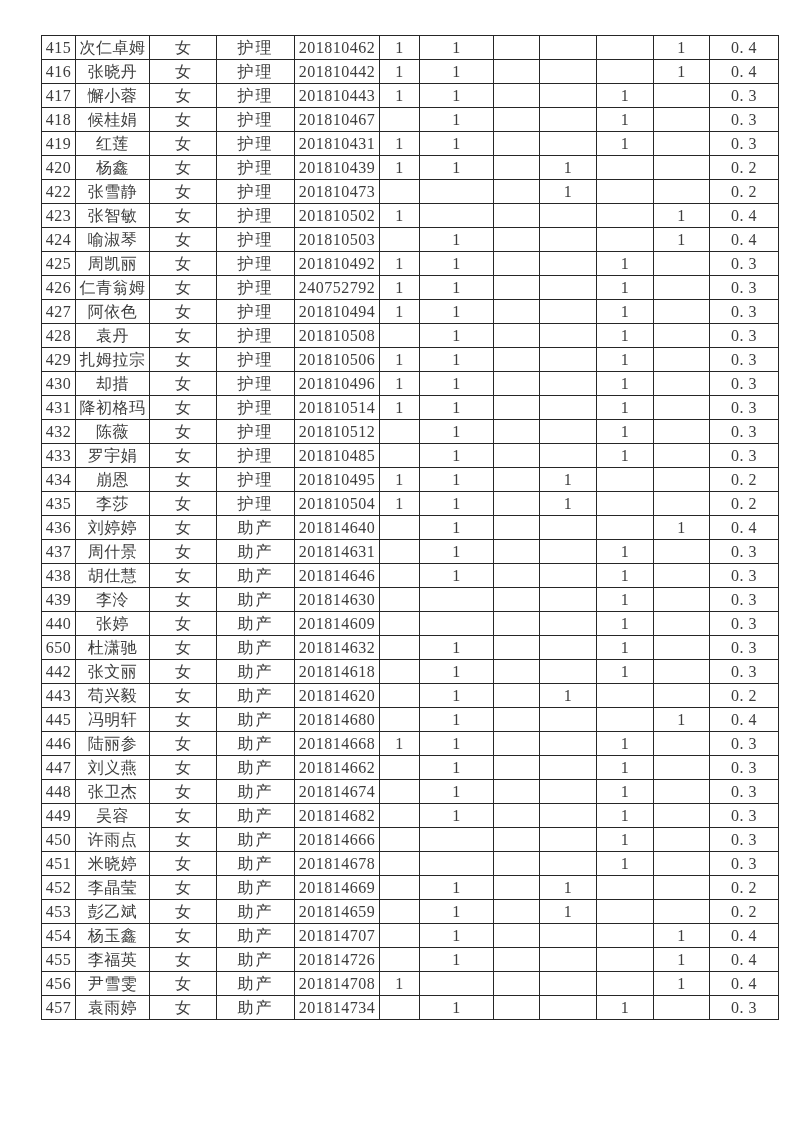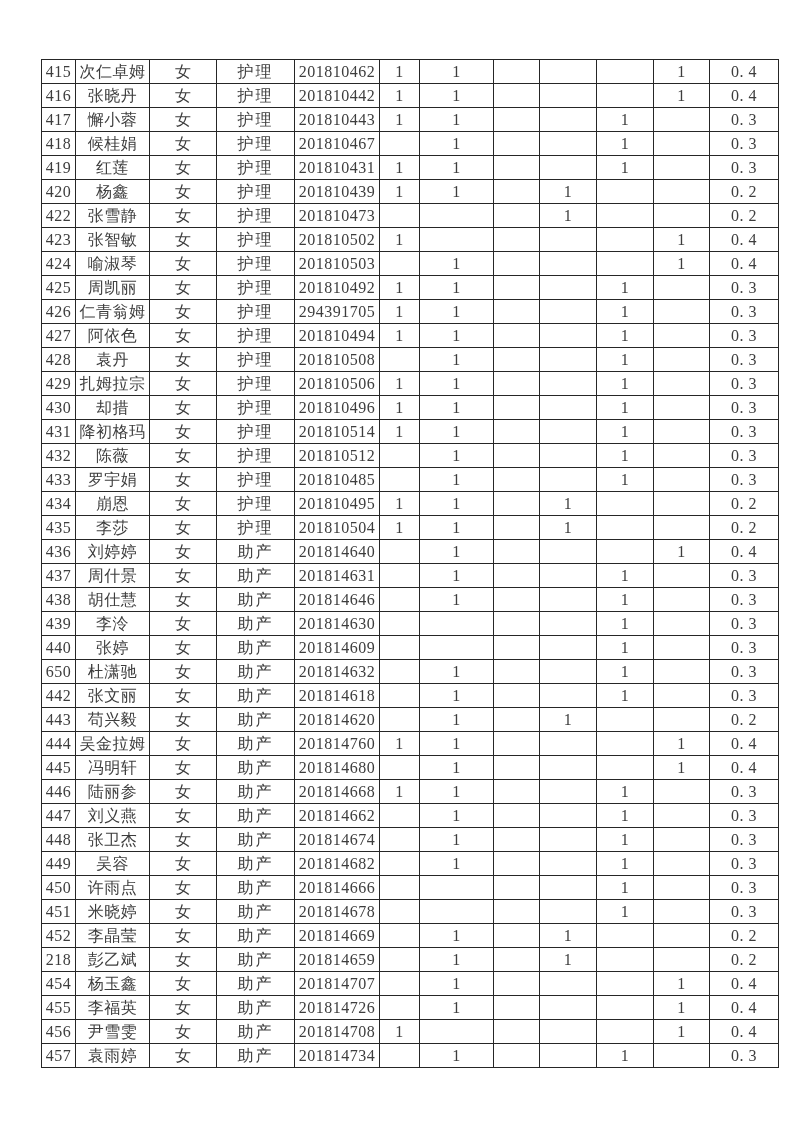--- a/index.html
+++ b/index.html
@@ -10,21 +10,21 @@
   body {
     width: 794px;
     height: 1123px;
     position: relative;
     font-family: "Liberation Serif", "DejaVu Serif", serif;
     color: #3d3d3d;
   }
   .sheet {
     position: absolute;
     left: 29px;
-    top: 59px;
+    top: 35px;
     padding-left: 12px;
   }
   table.roster {
     border-collapse: collapse;
     table-layout: fixed;
     width: 737px;
   }
   table.roster td {
     border: 1px solid #262626;
     height: 23px;
@@ -219,21 +219,21 @@
     <td class="c-mark">1</td>
     <td class="c-mark"></td>
     <td class="c-score">0. 3</td>
   </tr>
 
   <tr>
     <td class="c-no">426</td>
     <td class="c-name">仁青翁姆</td>
     <td class="c-gender">女</td>
     <td class="c-major">护理</td>
-    <td class="c-id">294391705</td>
+    <td class="c-id">240752792</td>
     <td class="c-mark">1</td>
     <td class="c-mark">1</td>
     <td class="c-mark"></td>
     <td class="c-mark"></td>
     <td class="c-mark">1</td>
     <td class="c-mark"></td>
     <td class="c-score">0. 3</td>
   </tr>
 
   <tr>
@@ -484,34 +484,20 @@
     <td class="c-id">201814620</td>
     <td class="c-mark"></td>
     <td class="c-mark">1</td>
     <td class="c-mark"></td>
     <td class="c-mark">1</td>
     <td class="c-mark"></td>
     <td class="c-mark"></td>
     <td class="c-score">0. 2</td>
   </tr>
 
-  <tr>
-    <td class="c-no">444</td>
-    <td class="c-name">吴金拉姆</td>
-    <td class="c-gender">女</td>
-    <td class="c-major">助产</td>
-    <td class="c-id">201814760</td>
-    <td class="c-mark">1</td>
-    <td class="c-mark">1</td>
-    <td class="c-mark"></td>
-    <td class="c-mark"></td>
-    <td class="c-mark"></td>
-    <td class="c-mark">1</td>
-    <td class="c-score">0. 4</td>
-  </tr>
 
   <tr>
     <td class="c-no">445</td>
     <td class="c-name">冯明轩</td>
     <td class="c-gender">女</td>
     <td class="c-major">助产</td>
     <td class="c-id">201814680</td>
     <td class="c-mark"></td>
     <td class="c-mark">1</td>
     <td class="c-mark"></td>
@@ -620,21 +606,21 @@
     <td class="c-mark"></td>
     <td class="c-mark">1</td>
     <td class="c-mark"></td>
     <td class="c-mark">1</td>
     <td class="c-mark"></td>
     <td class="c-mark"></td>
     <td class="c-score">0. 2</td>
   </tr>
 
   <tr>
-    <td class="c-no">218</td>
+    <td class="c-no">453</td>
     <td class="c-name">彭乙斌</td>
     <td class="c-gender">女</td>
     <td class="c-major">助产</td>
     <td class="c-id">201814659</td>
     <td class="c-mark"></td>
     <td class="c-mark">1</td>
     <td class="c-mark"></td>
     <td class="c-mark">1</td>
     <td class="c-mark"></td>
     <td class="c-mark"></td>

